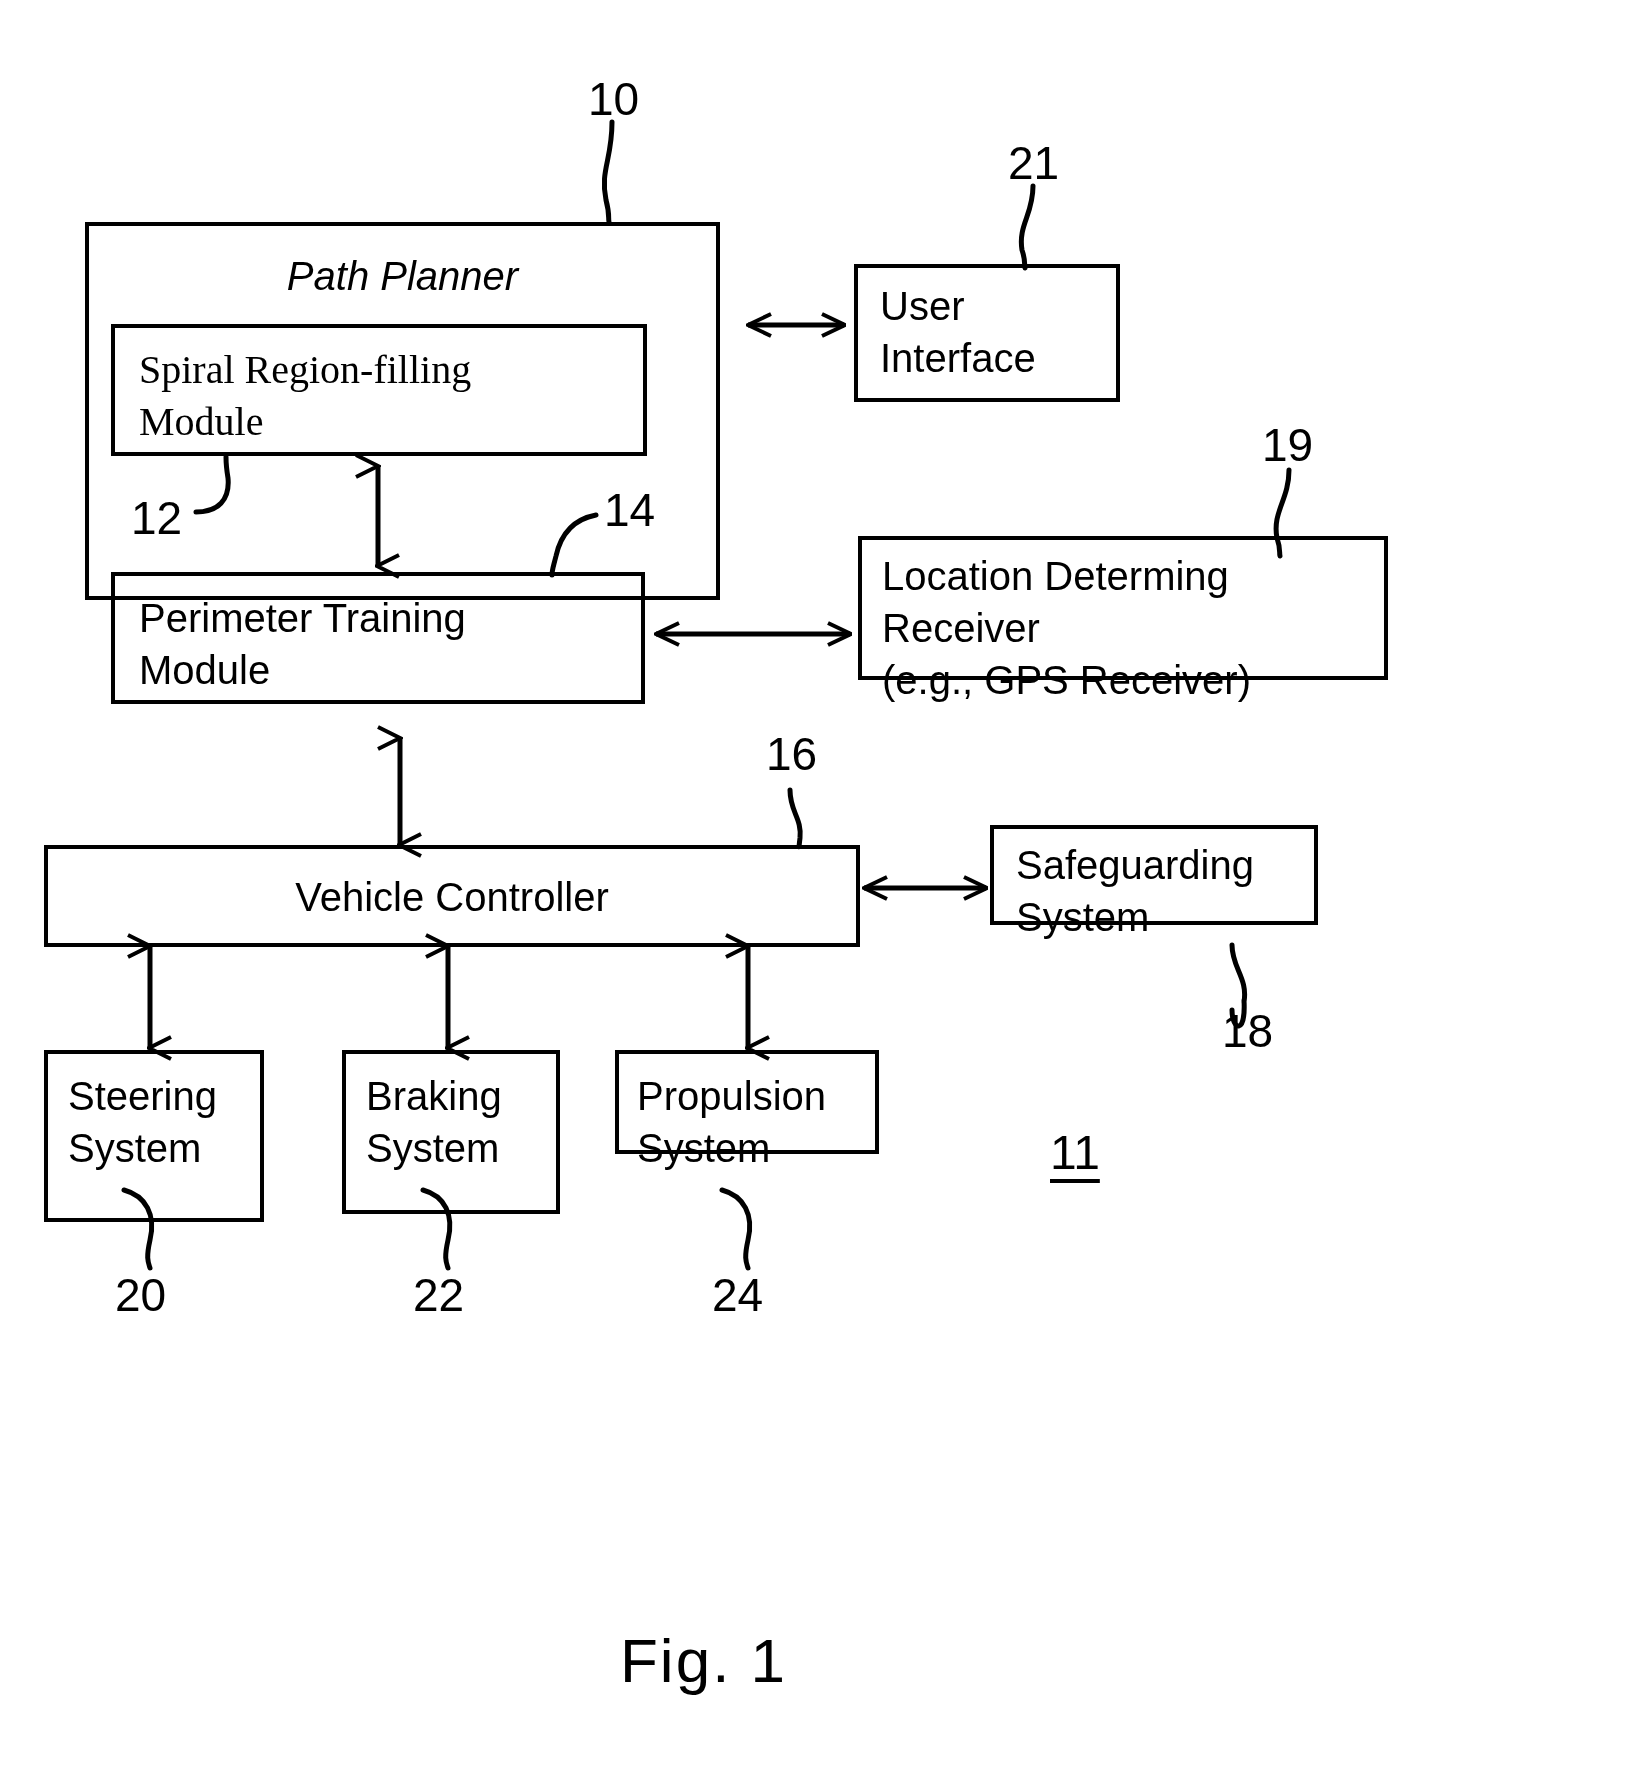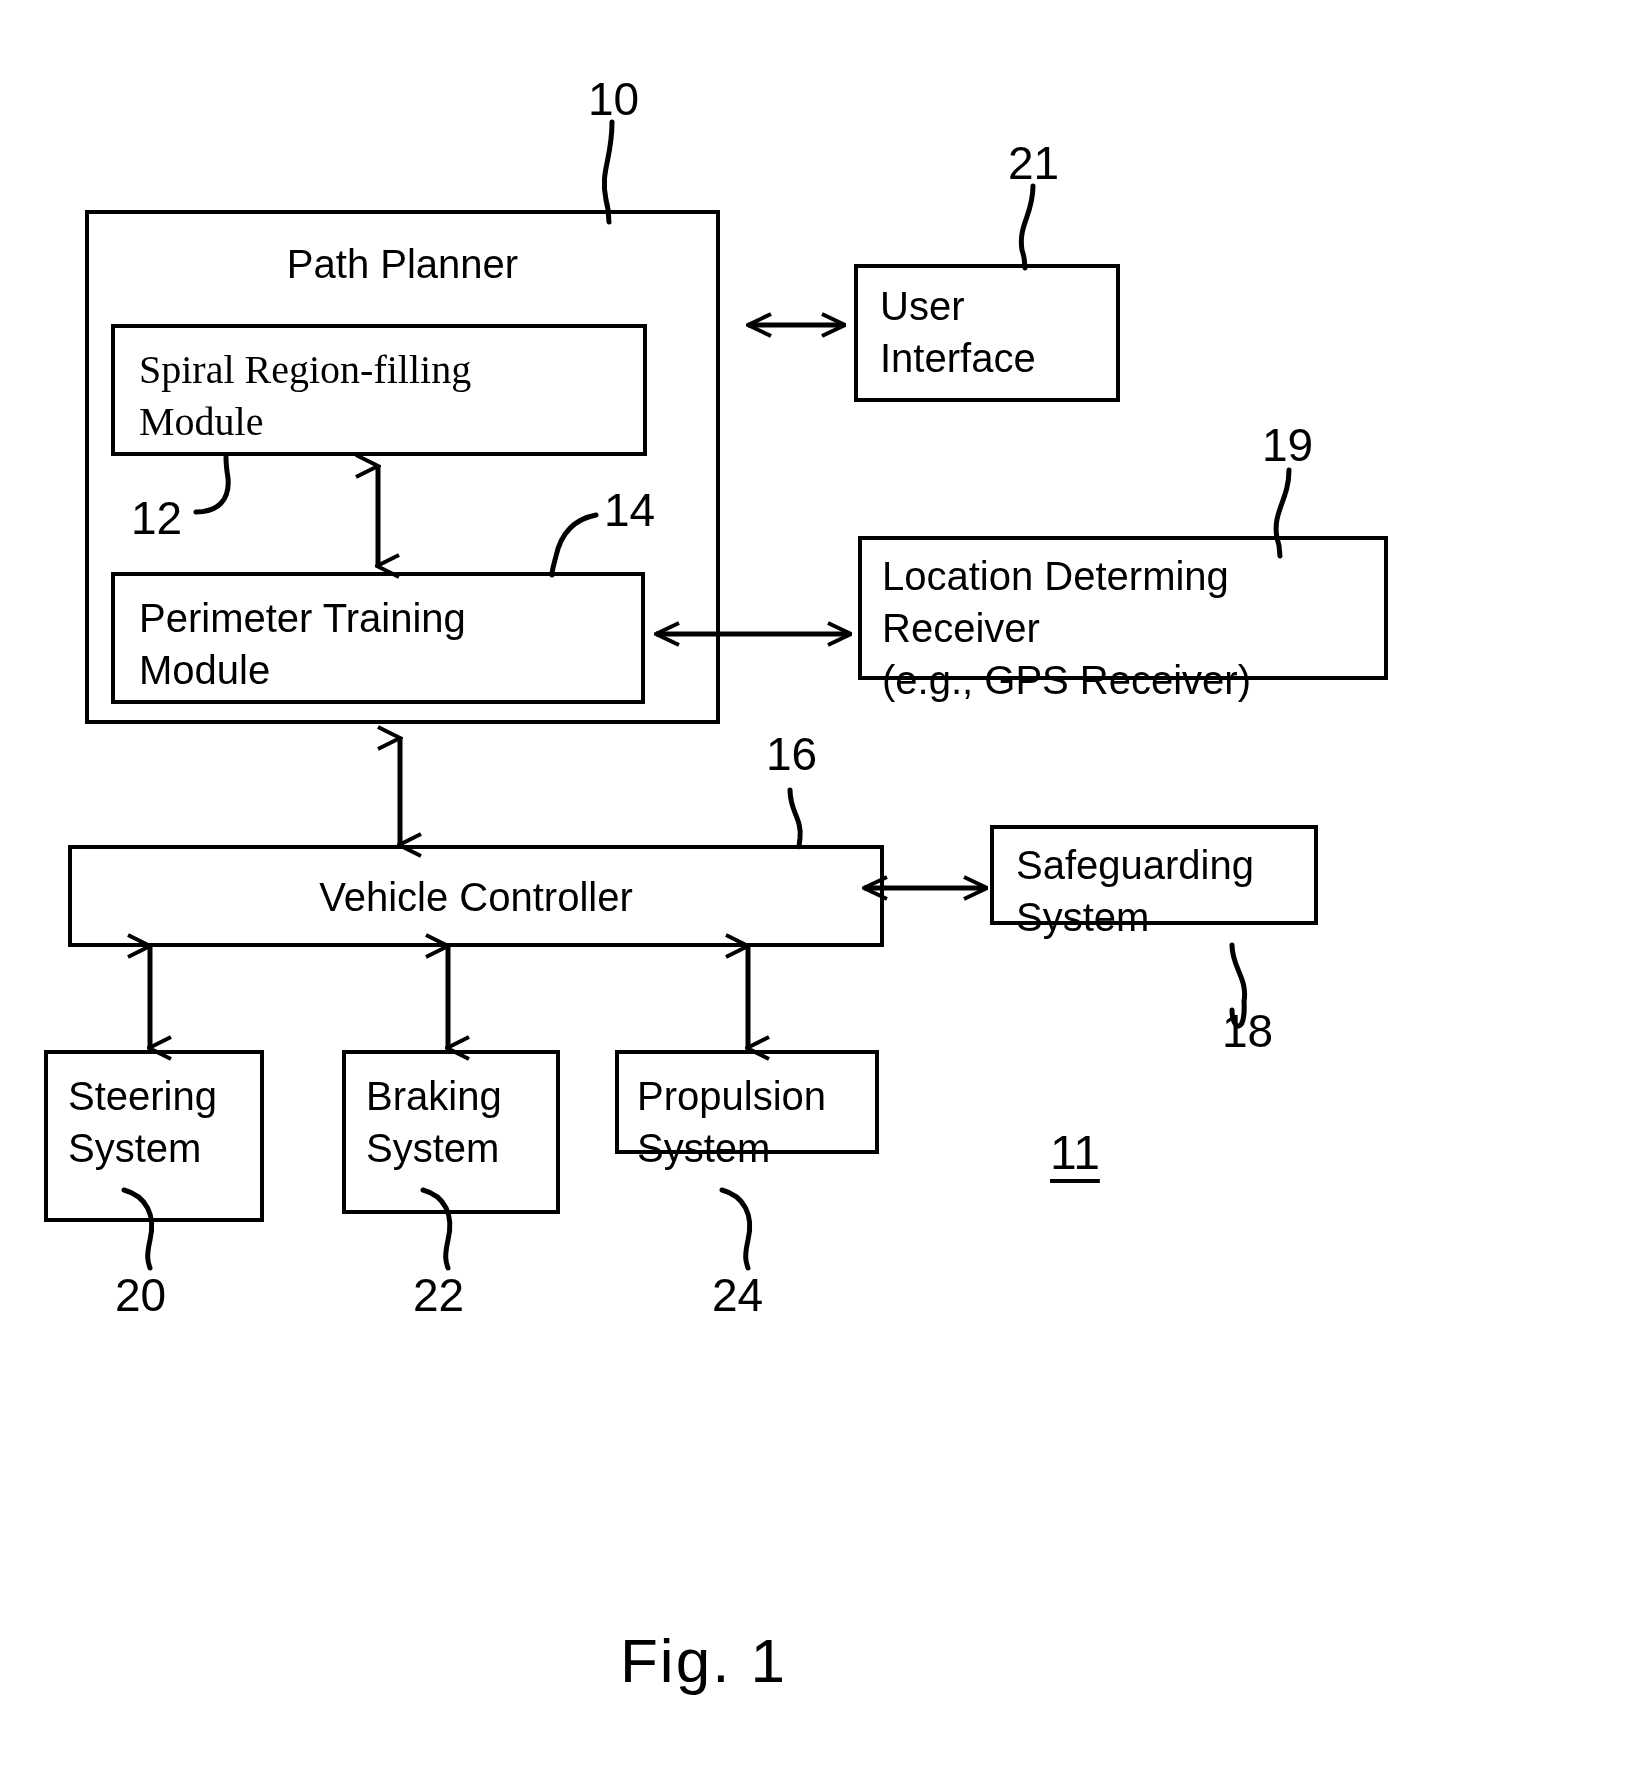--- a/index.html
+++ b/index.html
@@ -115,21 +115,21 @@
 
     <line x1="864" y1="888" x2="986" y2="888" stroke="#000" stroke-width="5" marker-start="url(#arrL)" marker-end="url(#arrR)"></line>
 
     <line x1="150" y1="946" x2="150" y2="1048" stroke="#000" stroke-width="5" marker-start="url(#arrU)" marker-end="url(#arrD)"></line>
 
     <line x1="448" y1="946" x2="448" y2="1048" stroke="#000" stroke-width="5" marker-start="url(#arrU)" marker-end="url(#arrD)"></line>
 
     <line x1="748" y1="946" x2="748" y2="1048" stroke="#000" stroke-width="5" marker-start="url(#arrU)" marker-end="url(#arrD)"></line>
   </svg>
 
-  <div class="box" style="left:85px; top:210px; width:635px; height:514px;">
+  <div class="box" style="left:85px; top:222px; width:635px; height:378px;font-style:italic;">
     <div class="box-label label-center" style="top:24px;">Path Planner</div>
   </div>
 
   <div class="box" style="left:111px; top:324px; width:536px; height:132px;">
     <div class="box-label" style="left:24px; top:16px;font-family:Liberation Serif, serif;">Spiral Region-filling
 Module</div>
   </div>
 
   <div class="box" style="left:111px; top:572px; width:534px; height:132px;">
     <div class="box-label" style="left:24px; top:16px;">Perimeter Training
@@ -140,21 +140,21 @@
     <div class="box-label" style="left:22px; top:12px;">User
 Interface</div>
   </div>
 
   <div class="box" style="left:858px; top:536px; width:530px; height:144px;">
     <div class="box-label" style="left:20px; top:10px;">Location Determing
 Receiver
 (e.g., GPS Receiver)</div>
   </div>
 
-  <div class="box" style="left:44px; top:845px; width:816px; height:102px;margin-left:24px;">
+  <div class="box" style="left:44px; top:845px; width:816px; height:102px;">
     <div class="box-label label-center" style="top:22px;">Vehicle Controller</div>
   </div>
 
   <div class="box" style="left:990px; top:825px; width:328px; height:100px;">
     <div class="box-label" style="left:22px; top:10px;">Safeguarding
 System</div>
   </div>
 
   <div class="box" style="left:44px; top:1050px; width:220px; height:172px;">
     <div class="box-label" style="left:20px; top:16px;">Steering

